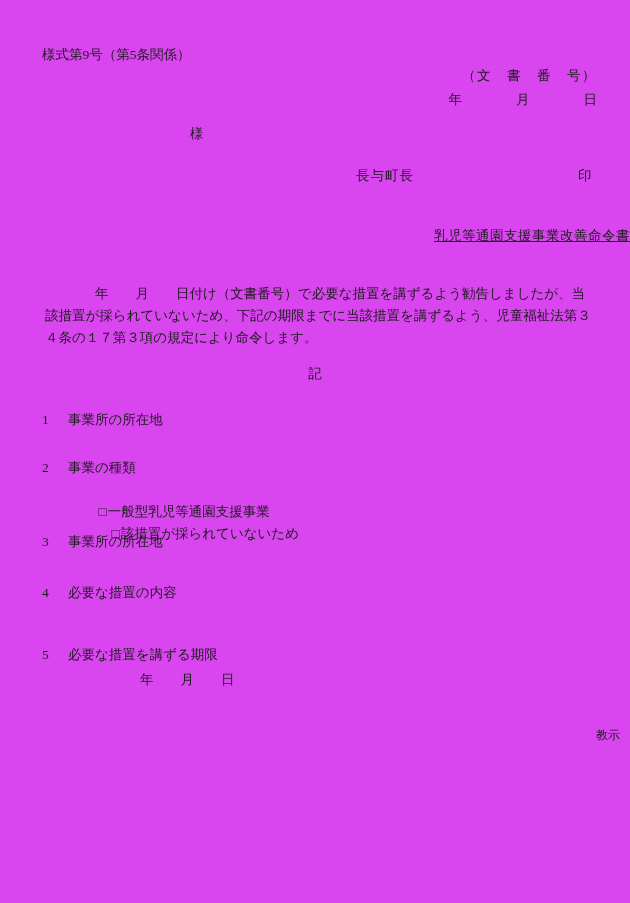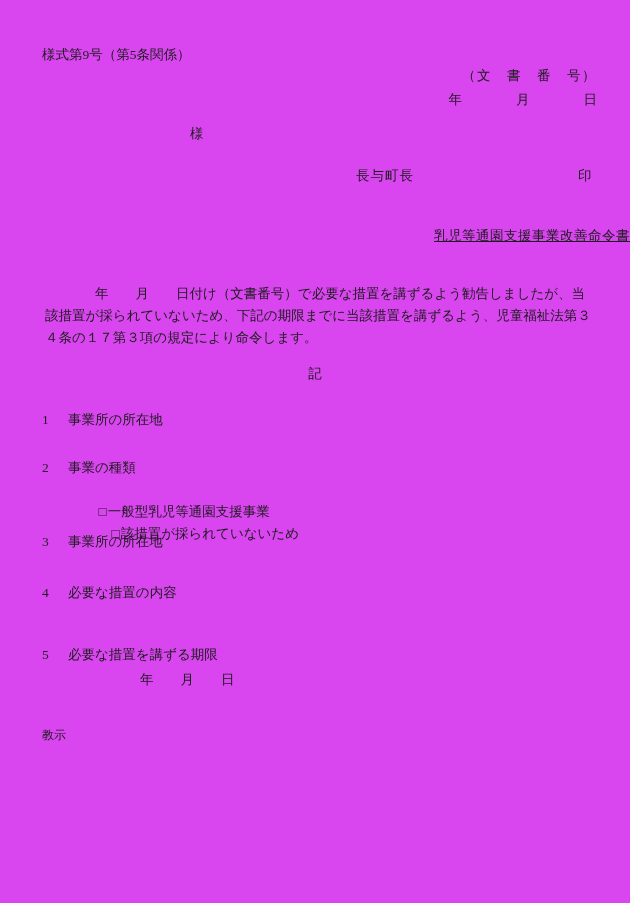--- a/index.html
+++ b/index.html
@@ -47,20 +47,21 @@
   .checkbox-row-2 { left: 98px; top: 510px; }
   .checkbox-row .box { margin-right: 1px; }
 
   .deadline-date { left: 140px; top: 672px; }
 
   .kyoji {
     position: absolute;
     left: 42px; top: 728px; width: 578px;
     font-size: 12px;
     line-height: 15.8px;
+    text-align: right;
   }
   .kyoji .kyoji-heading { white-space: pre; }
   .kyoji .kyoji-par {
     white-space: pre-line;
     text-indent: 12px;
   }
 </style>
 </head>
 <body>
 

